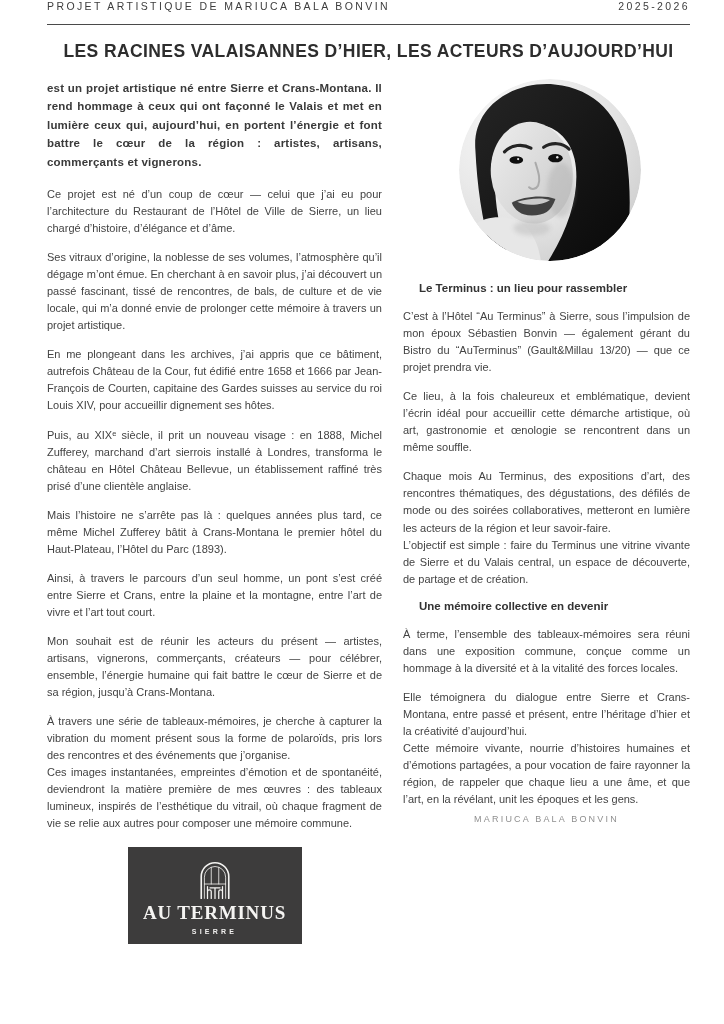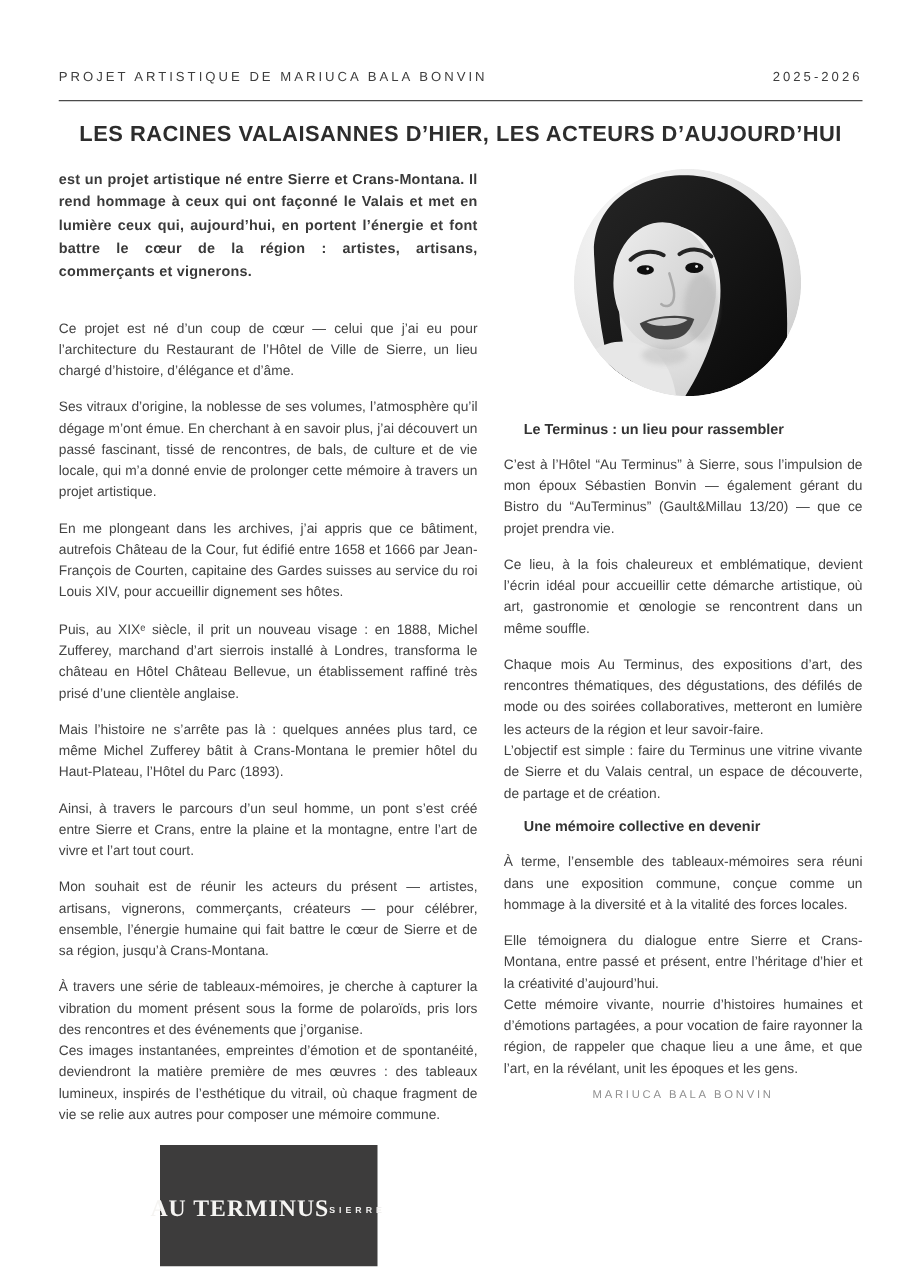--- a/index.html
+++ b/index.html
@@ -7,21 +7,20 @@
   body {
     width:724px; height:1024px; overflow:hidden;
     background:#ffffff;
     font-family:"Liberation Sans", sans-serif;
     color:#434343;
   }
   .page { width:724px; height:1024px; padding:0 34px 0 47px; position:relative; }
 
   
   .header-row {
-    padding-top:56px;
     display:flex; justify-content:space-between; align-items:baseline;
     font-size:10.5px; letter-spacing:2.4px; color:#3d3d3d;
   }
   .rule {
     border:none; border-top:1.2px solid #4a4a4a;
     margin:12px 0 0 0;
   }
   .doc-title {
     margin-top:16px;
     text-align:center; font-weight:bold;
@@ -33,40 +32,40 @@
   .main { display:flex; margin-top:17px; align-items:flex-start; }
   .col-left  { width:335px; margin-right:21px; }
   .col-right { width:287px; }
 
   .col-left p, .col-right p {
     font-size:11px; line-height:1.55; text-align:justify;
     margin:0 0 12px 0; white-space:pre-line;
   }
   p.intro {
     font-weight:bold; font-size:11.5px; line-height:1.6;
-    letter-spacing:0.2px; color:#3a3a3a; margin-bottom:28px;
+    letter-spacing:0.2px; color:#3a3a3a; margin-bottom:15px;
   }
   .subheading {
     font-size:11.5px; font-weight:bold; color:#333333;
     margin:6px 0 14px 16px;
   }
 
   
   .portrait {
     width:182px; height:182px; border-radius:50%; overflow:hidden;
     margin:0 0 21px 56px;
     filter:grayscale(1) contrast(1.03);
   }
   .portrait svg { width:100%; height:100%; display:block; }
 
   
   .logo-box {
     width:174px; height:97px; margin:14px auto 0 auto;
     background:#3d3c3c;
-    display:flex; flex-direction:row; align-items:center; justify-content:center;
+    display:flex; flex-direction:column; align-items:center; justify-content:center;
     padding-top:4px;
   }
   .logo-icon { width:36px; height:40px; }
   .logo-icon svg { width:100%; height:100%; display:block; }
   .logo-name {
     font-family:"Liberation Serif", serif;
     color:#f5f4f2; font-weight:bold; font-size:19px; letter-spacing:0.8px;
     margin-top:3px; white-space:nowrap;
   }
   .logo-city {

